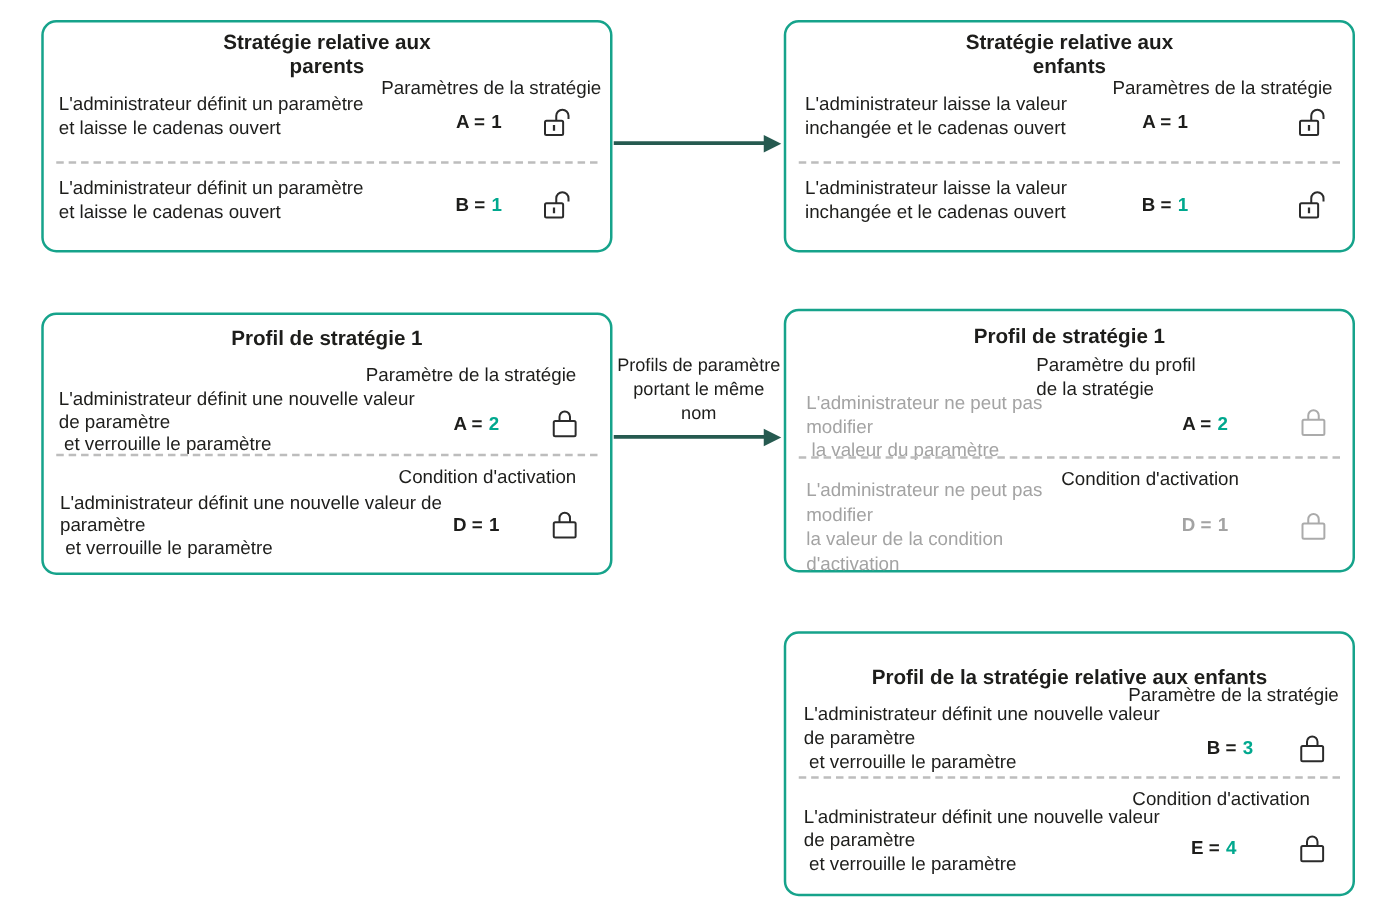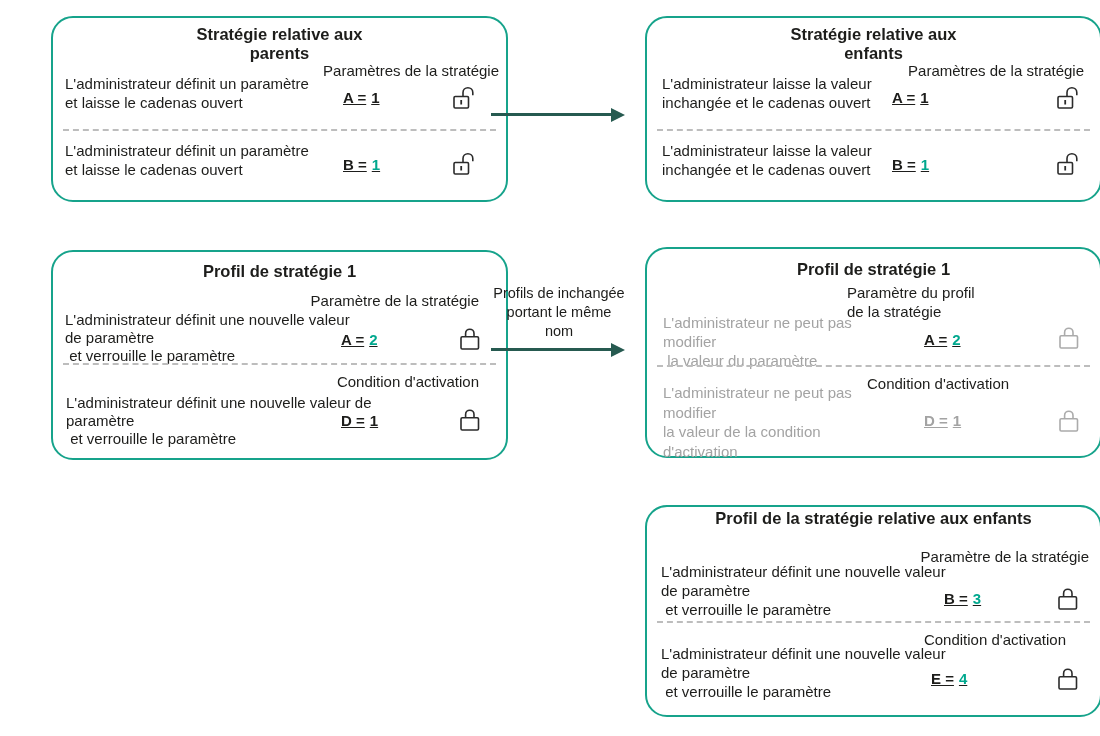--- a/index.html
+++ b/index.html
@@ -13,39 +13,39 @@
     --divider:#bdbdbd;
   }
   *{margin:0;padding:0;box-sizing:border-box;}
   html,body{background:#ffffff;}
   .canvas{
     position:relative;width:1100px;height:736px;background:#ffffff;
     font-family:"Liberation Sans","DejaVu Sans",sans-serif;color:var(--text);
     overflow:hidden;
   }
   .box{
-    position:absolute;border:2px solid var(--border);border-radius:22px;background:#ffffff;margin-left:18px;
+    position:absolute;border:2px solid var(--border);border-radius:12px;background:#ffffff;
   }
   .title{
     position:absolute;left:0;right:0;top:7px;text-align:center;
     font-size:16.5px;font-weight:bold;line-height:19px;white-space:pre;
   }
   .subtitle{
     position:absolute;font-size:15px;line-height:16px;white-space:pre;text-align:right;
   }
   .subtitle-center{
     position:absolute;font-size:15px;line-height:19px;white-space:pre;
   }
   .desc{
     position:absolute;font-size:15px;line-height:19px;white-space:pre;
   }
   .desc.lh18{line-height:18px;}
   .desc[data-muted="true"]{color:var(--muted);}
   .value{
-    position:absolute;width:116px;font-size:15px;font-weight:bold;line-height:16px;text-decoration:underline;
+    position:absolute;width:116px;text-align:center;font-size:15px;font-weight:bold;line-height:16px;
   }
   .value[data-muted="true"]{color:var(--muted);}
   .value .num{margin-left:5px;}
   .value .num[data-accent="true"]{color:var(--accent);}
   .lock{position:absolute;width:26px;height:26px;color:var(--lock);}
   .lock[data-muted="true"]{color:var(--lock-muted);}
   .lock svg{display:block;}
   .divider{
     position:absolute;left:10px;right:10px;height:0;border-top:2px dashed var(--divider);
   }
@@ -168,21 +168,21 @@
     <div class="value" style="left:277px;top:164px" data-muted="true"><span class="param">D =</span><span class="num" data-accent="false">1</span></div>
     <div class="lock" style="left:409px;top:159px" data-muted="true">
       <svg width="26" height="26" viewBox="0 0 26 26" fill="none">
           <rect x="4" y="10.8" width="17.5" height="12.2" rx="1.2" stroke="currentColor" stroke-width="1.6"></rect>
           <path d="M8.6 10.8 V7.4 A4.2 4.2 0 0 1 17 7.4 V10.8" stroke="currentColor" stroke-width="1.6"></path>
         </svg>
     </div>
   </div>
 
   <div class="box" style="left:627px;top:505px;width:457px;height:212px">
-    <div class="title" style="top:2px">Profil de la stratégie relative aux enfants</div>
+    <div class="title" style="top:26px">Profil de la stratégie relative aux enfants</div>
     <div class="subtitle" style="top:42px;right:11px">Paramètre de la stratégie</div>
     <div class="desc" style="left:14px;top:55px" data-muted="false">L'administrateur définit une nouvelle valeur
 de paramètre
  et verrouille le paramètre</div>
     <div class="value" style="left:297px;top:84px" data-muted="false"><span class="param">B =</span><span class="num" data-accent="true">3</span></div>
     <div class="lock" style="left:408px;top:79px" data-muted="false">
       <svg width="26" height="26" viewBox="0 0 26 26" fill="none">
           <rect x="4" y="10.8" width="17.5" height="12.2" rx="1.2" stroke="currentColor" stroke-width="1.6"></rect>
           <path d="M8.6 10.8 V7.4 A4.2 4.2 0 0 1 17 7.4 V10.8" stroke="currentColor" stroke-width="1.6"></path>
         </svg>
@@ -202,18 +202,18 @@
   </div>
 
   <div>
     <div class="arrow-line" style="left:491px;top:113px;width:121px"></div>
     <div class="arrow-head" style="left:611px;top:107.5px"></div>
   </div>
 
   <div>
     <div class="arrow-line" style="left:491px;top:348px;width:121px"></div>
     <div class="arrow-head" style="left:611px;top:342.5px"></div>
-    <div class="arrow-label" style="left:486px;top:284px;width:146px">Profils de inchangée
+    <div class="arrow-label" style="left:486px;top:284px;width:146px">Profils de paramètre
 portant le même
 nom</div>
   </div>
 
 </div>
 
 </body></html>

